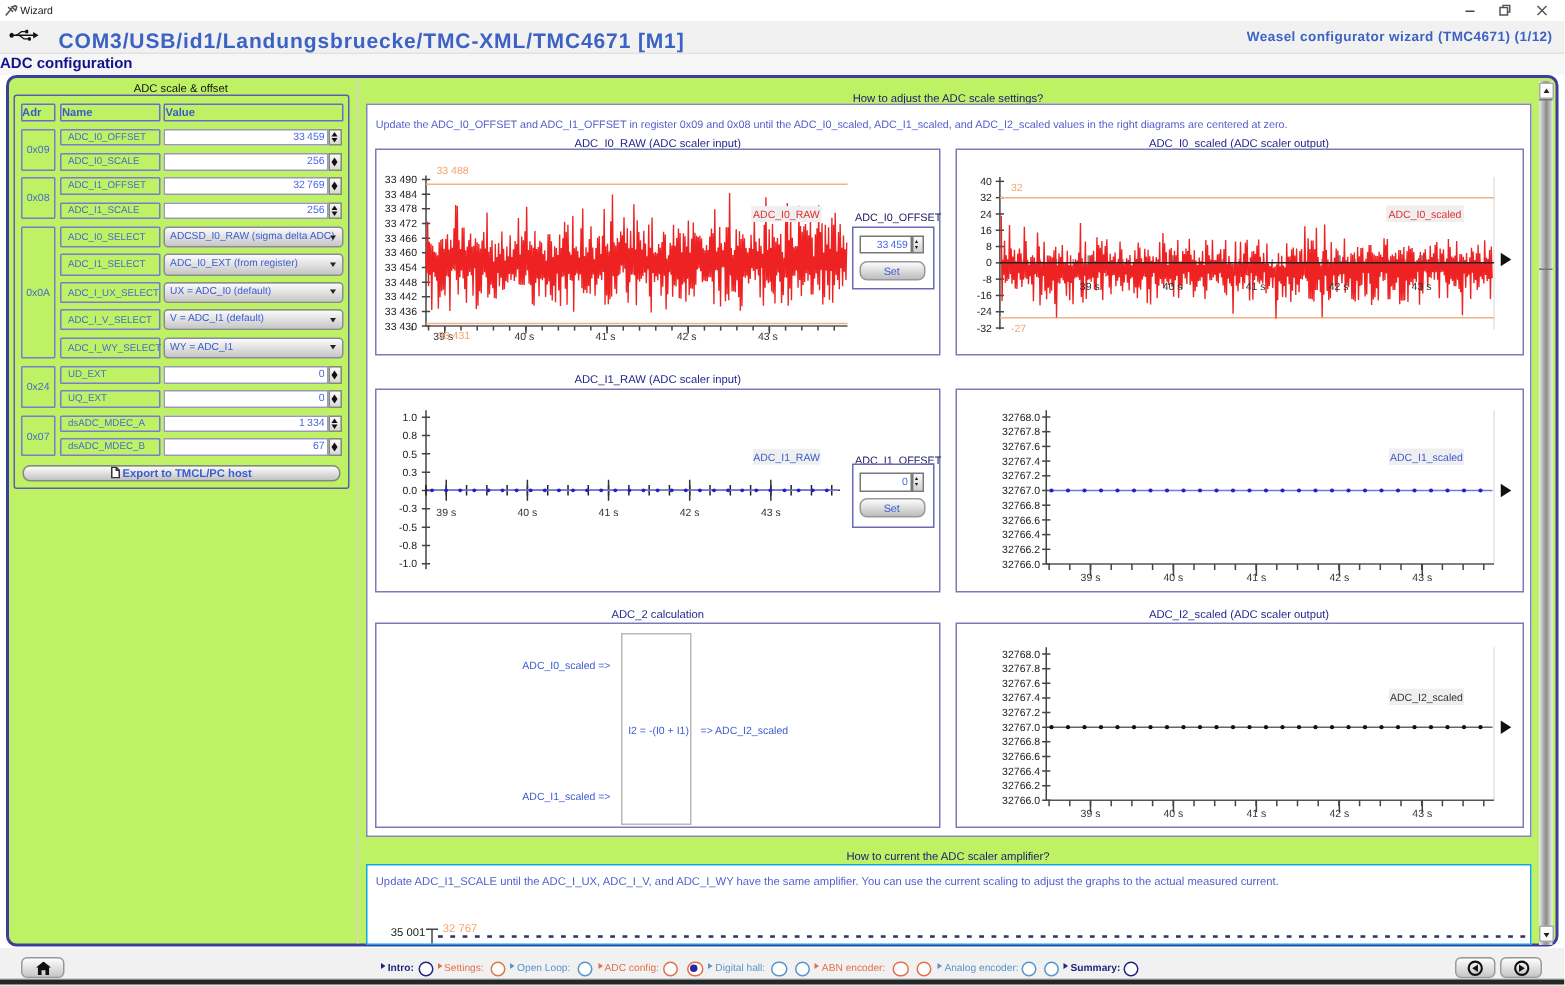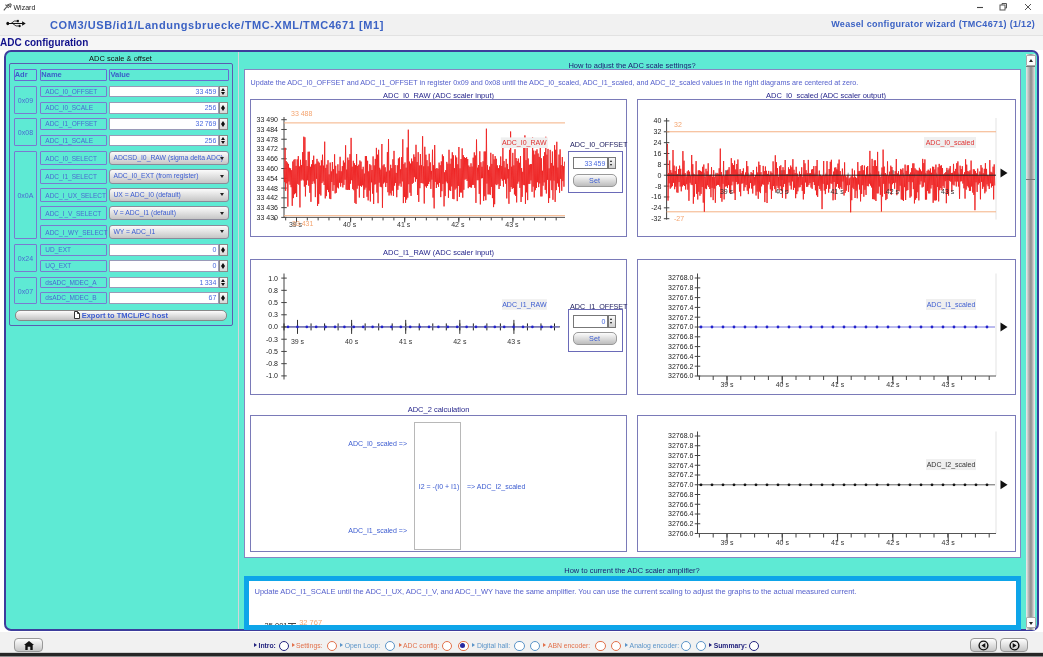--- a/index.html
+++ b/index.html
@@ -1,23 +1,23 @@
 <!DOCTYPE html>
 <html><head><meta charset="utf-8"><style>
 * { margin:0; padding:0; box-sizing:border-box; }
 body { font-family:"Liberation Sans",sans-serif; width:1043px; height:657px; overflow:hidden; background:#fff; }
 #win { position:relative; width:1043px; height:657px; }
 .abs { position:absolute; }
 .titlebar { position:absolute; left:0; top:0; width:1043px; height:14px; background:#fff; }
 .titletxt { position:absolute; left:13.5px; top:3.5px; font-size:7px; color:#222; }
 .toolbar { position:absolute; left:0; top:14px; width:1043px; height:22px; background:#f1f1f1; border-bottom:1px solid #e2e2e2; }
-.lefttxt { position:absolute; left:50px; top:5px; font-size:11px; font-weight:bold; color:#3b62c4; letter-spacing:0.58px; }
+.lefttxt { position:absolute; left:39px; top:5px; font-size:14px; font-weight:bold; color:#3b62c4; letter-spacing:0.58px; }
 .righttxt { position:absolute; right:8px; top:4.5px; font-size:9px; font-weight:bold; color:#3b62c4; letter-spacing:0.3px; }
 .strip { position:absolute; left:0; top:36px; width:1043px; height:14px; background:#f6f6f6; font-size:10px; font-weight:bold; color:#12128c; line-height:13px; }
-.panel { position:absolute; left:4px; top:50px; width:1035px; height:581px; border:2px solid #3d3d9c; border-radius:7px; background:#5eead4; }
+.panel { position:absolute; left:4px; top:50px; width:1035px; height:581px; border:2px solid #3d3d9c; border-radius:7px; background:#bef264; }
 .lgroup { position:absolute; left:2.5px; top:10.5px; width:224px; height:263px; border:1px solid #5c5cb0; border-radius:2px; }
 .lgtitle { position:absolute; left:2.5px; top:2px; width:224px; text-align:center; font-size:7.5px; color:#111; }
 .hcell { position:absolute; top:17px; height:11.5px; line-height:10.5px; border:1px solid #6a6ad0; text-align:left; font-size:7.5px; font-weight:bold; color:#3b5cc8; border-radius:1px; }
 .acell { position:absolute; left:7.7px; width:23.5px; border:1px solid #7a7ad0; text-align:center; font-size:7px; color:#4a6ad0; border-radius:1px; }
 .ncell { position:absolute; left:34.3px; width:66.8px; border:1px solid #7a7ad0; font-size:6.5px; color:#4a6ad0; padding-left:4px; border-radius:1px; }
 .vspin { position:absolute; left:103.4px; width:110px; background:#fff; border:1px solid #9a9ab8; }
 .vtext { position:absolute; right:2px; top:0; font-size:7px; color:#4a6ae0; }
 .spinbtn { position:absolute; right:-9.8px; top:-1px; width:9.4px; border:1px solid #888; background:linear-gradient(#fafafa,#d8d8d8); }
 .up { position:absolute; top:1.8px; left:1.4px; width:0; height:0; border-left:2.2px solid transparent; border-right:2.2px solid transparent; border-bottom:3px solid #111; }
 .dn { position:absolute; bottom:1.8px; left:1.4px; width:0; height:0; border-left:2.2px solid transparent; border-right:2.2px solid transparent; border-top:3px solid #111; }
@@ -29,21 +29,21 @@
 .gtitle { position:absolute; width:776px; left:238px; text-align:center; font-size:7.5px; color:#1a1a70; }
 .instr { position:absolute; font-size:7.2px; color:#5560cc; }
 .ctitle { position:absolute; text-align:center; font-size:7.5px; color:#26268c; }
 .cbox { position:absolute; background:#fff; border:1px solid #7a7ab8; }
 .offlabel { position:absolute; font-size:7.2px; color:#202060; }
 .offbox { position:absolute; width:55px; height:42.5px; border:1px solid #6a6ab8; background:#fff; }
 .ospin { position:absolute; left:4.8px; top:5px; width:34.5px; height:12.5px; background:#fff; border:1px solid #777; }
 .ospintxt { position:absolute; right:1.5px; top:0; font-size:7px; color:#4a6ae0; line-height:11.5px; }
 .ospinbtn { position:absolute; right:-8.8px; top:-1px; width:8px; height:12.5px; border:1px solid #777; background:linear-gradient(#fafafa,#d0d0d0); }
 .setbtn { position:absolute; left:4px; top:22.2px; width:44px; height:13px; border:1px solid #999; border-radius:5px; background:linear-gradient(#fcfcfc,#bdbdbd); text-align:center; font-size:7.2px; color:#3c5cd0; line-height:12px; }
-.groupB { position:absolute; left:238px; top:523.5px; width:776.5px; height:54px; background:#fff; border:5px solid #0ea5e9; overflow:hidden; }
+.groupB { position:absolute; left:238px; top:523.5px; width:776.5px; height:54px; background:#fff; border:1px solid #0ea5e9; overflow:hidden; }
 .sctrack { position:absolute; left:1020px; top:2px; width:8.5px; height:576px; background:linear-gradient(90deg,#f0f0f0,#a8a8a8 35%,#8e8e8e 55%,#f0f0f0); }
 .scbtn { position:absolute; left:1019.5px; width:10px; height:11px; background:#fdfdfd; border:1px solid #aaa; border-radius:1px; }
 .scup { position:absolute; left:2.2px; top:3.5px; width:0; height:0; border-left:2.6px solid transparent; border-right:2.6px solid transparent; border-bottom:3.6px solid #222; }
 .scdn { position:absolute; left:2.2px; top:4px; width:0; height:0; border-left:2.6px solid transparent; border-right:2.6px solid transparent; border-top:3.6px solid #222; }
 .scthumb { position:absolute; left:1020px; top:14px; width:8.5px; height:114px; background:linear-gradient(90deg,#e8e8e8,#9f9f9f 45%,#8a8a8a 55%,#e0e0e0); border-top:1px solid #777; border-bottom:1px solid #777; }
 .bottombar { position:absolute; left:0; top:632px; width:1043px; height:20px; background:#f1f1f1; }
 .rlab { position:absolute; top:9.5px; font-size:6.8px; white-space:nowrap; }
 .rlab.bold { font-weight:bold; }
 .tri { display:inline-block; width:0; height:0; border-top:2.8px solid transparent; border-bottom:2.8px solid transparent; border-left:3.6px solid; margin-right:1.5px; margin-bottom:0.5px; }
 .radio { position:absolute; top:9px; width:10.4px; height:10.4px; border:1.8px solid; border-radius:50%; background:#fff; }
@@ -511,20 +511,21 @@
 <div class="ospin">
           <span class="ospintxt">0</span>
           <div class="ospinbtn">
             <div class="up" style="top:2.1px;left:1.5px;border-left-width:1.8px;border-right-width:1.8px;border-bottom-width:2.6px"></div>
             <div class="dn" style="bottom:2.1px;left:1.5px;border-left-width:1.8px;border-right-width:1.8px;border-top-width:2.6px"></div>
           </div>
         </div>
 <div class="setbtn">Set</div>
 </div>
 <div class="ctitle" style="left:244px;top:352.5px;width:377px">ADC_2 calculation</div>
+<div class="ctitle" style="left:631px;top:352.5px;width:378px">ADC_I2_scaled (ADC scaler output)</div>
 <div class="cbox" style="left:244px;top:362.5px;width:377px;height:137px"><svg width="375" height="135" font-family="Liberation Sans, sans-serif">
 <rect x="163.5" y="6.5" width="46" height="127" fill="#fff" stroke="#b8b8b8" stroke-width="1"></rect>
 <text x="156" y="29.8" text-anchor="end" font-size="7" fill="#3c5cd0">ADC_I0_scaled =&gt;</text>
 <text x="156" y="117.4" text-anchor="end" font-size="7" fill="#3c5cd0">ADC_I1_scaled =&gt;</text>
 <text x="167.8" y="73.3" font-size="7" fill="#3c5cd0">I2 = -(I0 + I1)</text>
 <text x="216" y="73.3" font-size="7" fill="#3c5cd0">=&gt; ADC_I2_scaled</text>
 </svg></div>
 <div class="cbox" style="left:631px;top:362.5px;width:378.5px;height:137px"><svg width="376" height="135" font-family="Liberation Sans, sans-serif">
 <line x1="59.5" y1="15.5" x2="59.5" y2="117.5" stroke="#444" stroke-width="1"></line>
 <line x1="358" y1="15.5" x2="358" y2="117.5" stroke="#e3e3e3" stroke-width="1"></line>

